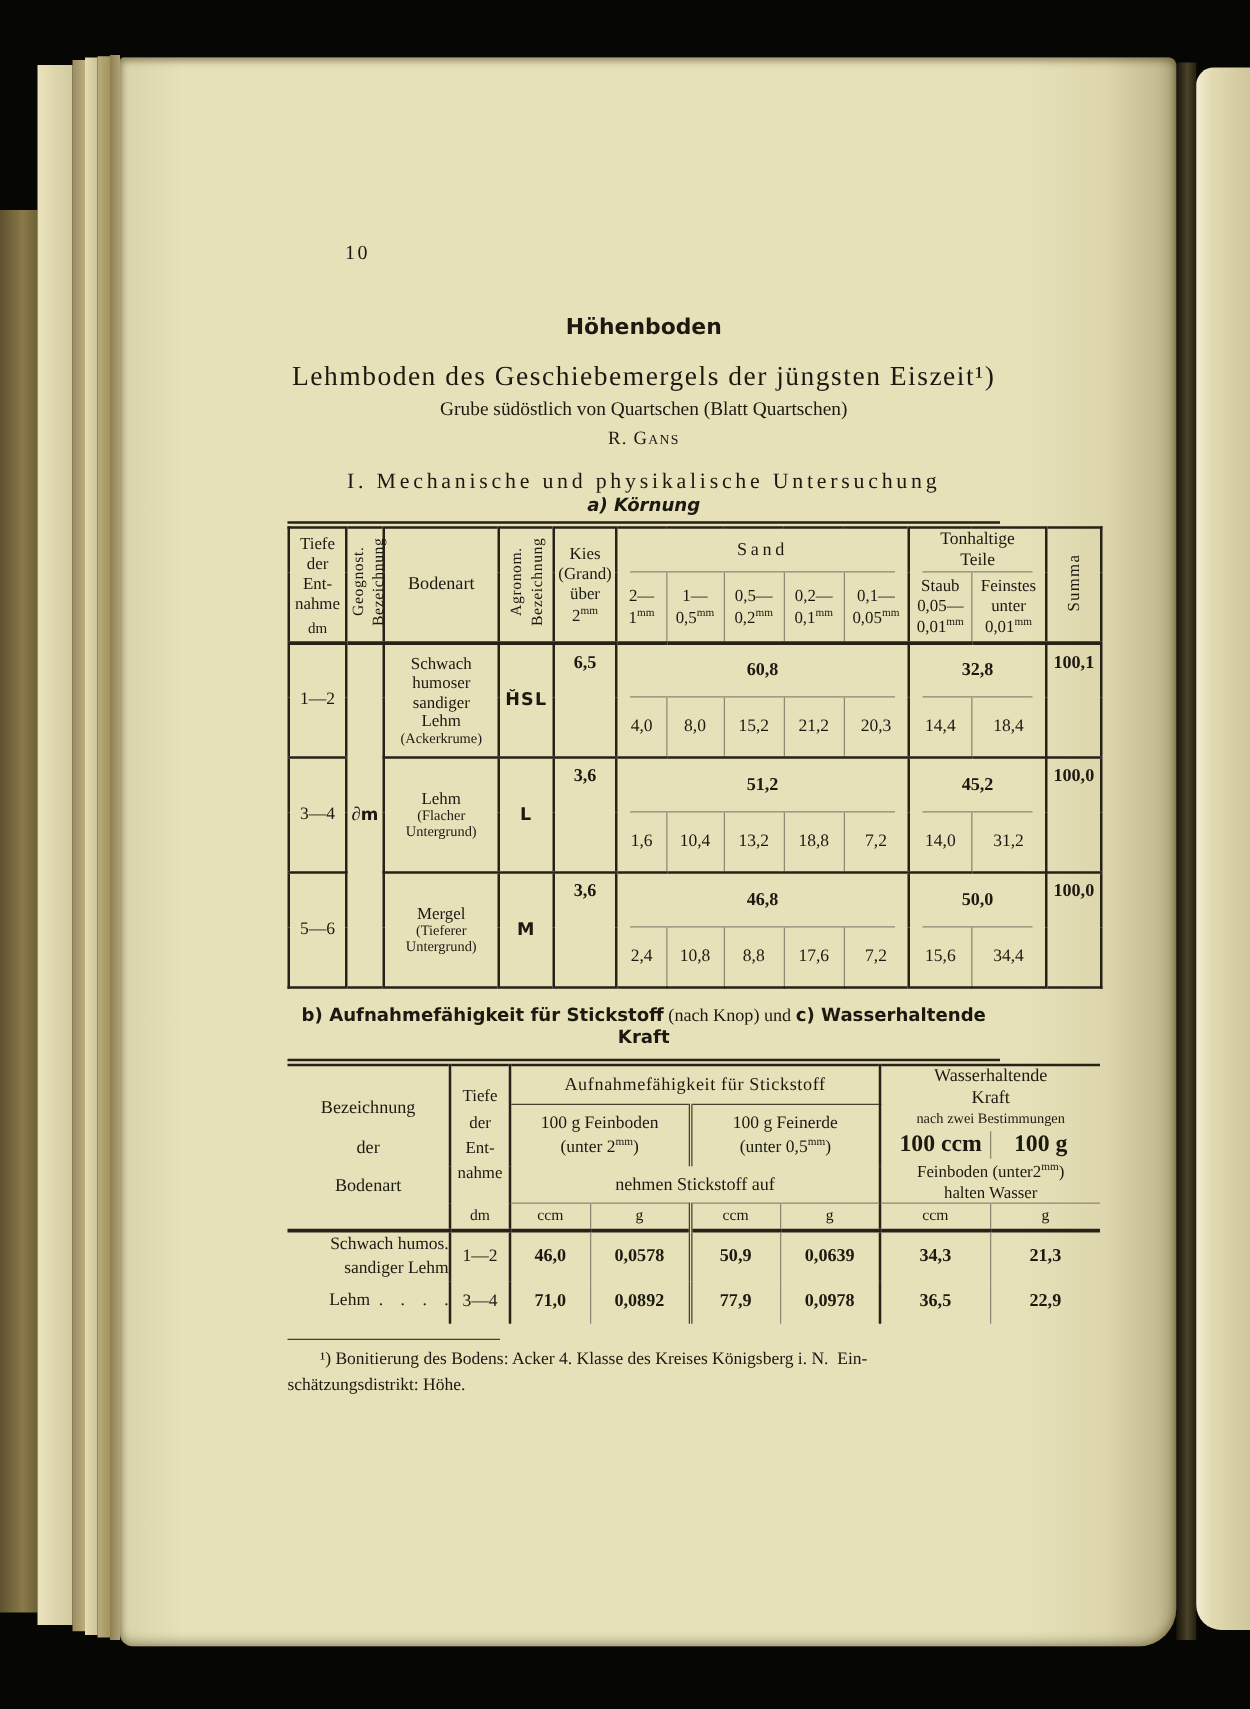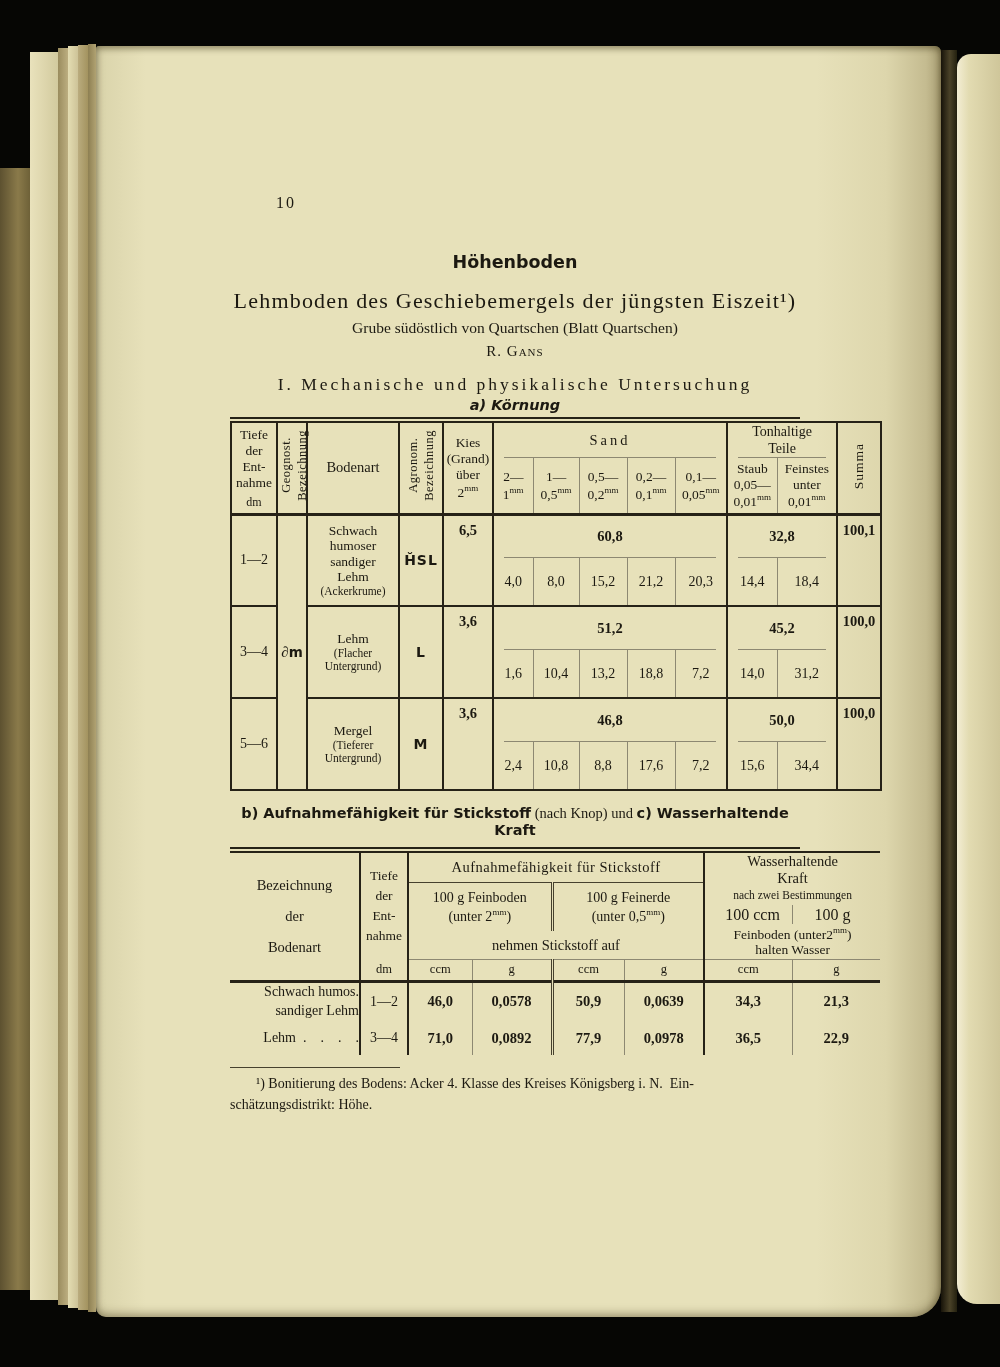--- a/index.html
+++ b/index.html
@@ -84,21 +84,21 @@
   #t2 .hr-units{height:22px;}
   #t2 .hbot{border-bottom:3px solid #262217;}
   #t2 .grp-stick{border-bottom:1px solid #46412e;font-size:14.5px;letter-spacing:.5px;}
   #t2 .bez{font-size:14.5px;line-height:2.15;}
   #t2 .tiefe2{font-size:13.5px;line-height:1.5;}
   #t2 .unit{font-size:12.5px;}
   #t2 .unit-top{border-top:1px solid #8d8872;}
   #t2 .wasser-box div{line-height:1.2;}
   #t2 .w1{font-size:14.5px;}
   #t2 .w2{font-size:11.5px;margin-top:1px;}
-  #t2 .wrow{display:flex;margin:2px 8px 1px 8px;font-size:16px;}
+  #t2 .wrow{display:flex;margin:2px 8px 1px 8px;font-size:19px;font-weight:bold;}
   #t2 .wrow span{flex:1;}
   #t2 .wrow .wc2{border-left:1px solid #8d8872;}
   #t2 .w3,#t2 .w4{font-size:13.5px;}
   #t2 .drow{height:40px;}
   #t2 .drow2{height:34px;}
   #t2 .name{text-align:right;font-size:14px;line-height:1.35;padding-left:2px;}
   #t2 .val{font-weight:bold;font-size:14.5px;}
   
   #footnote-rule{margin-top:12px;width:170px;border-top:1px solid #46412e;}
   #footnote{margin-top:5px;font-size:14px;line-height:1.5;}

